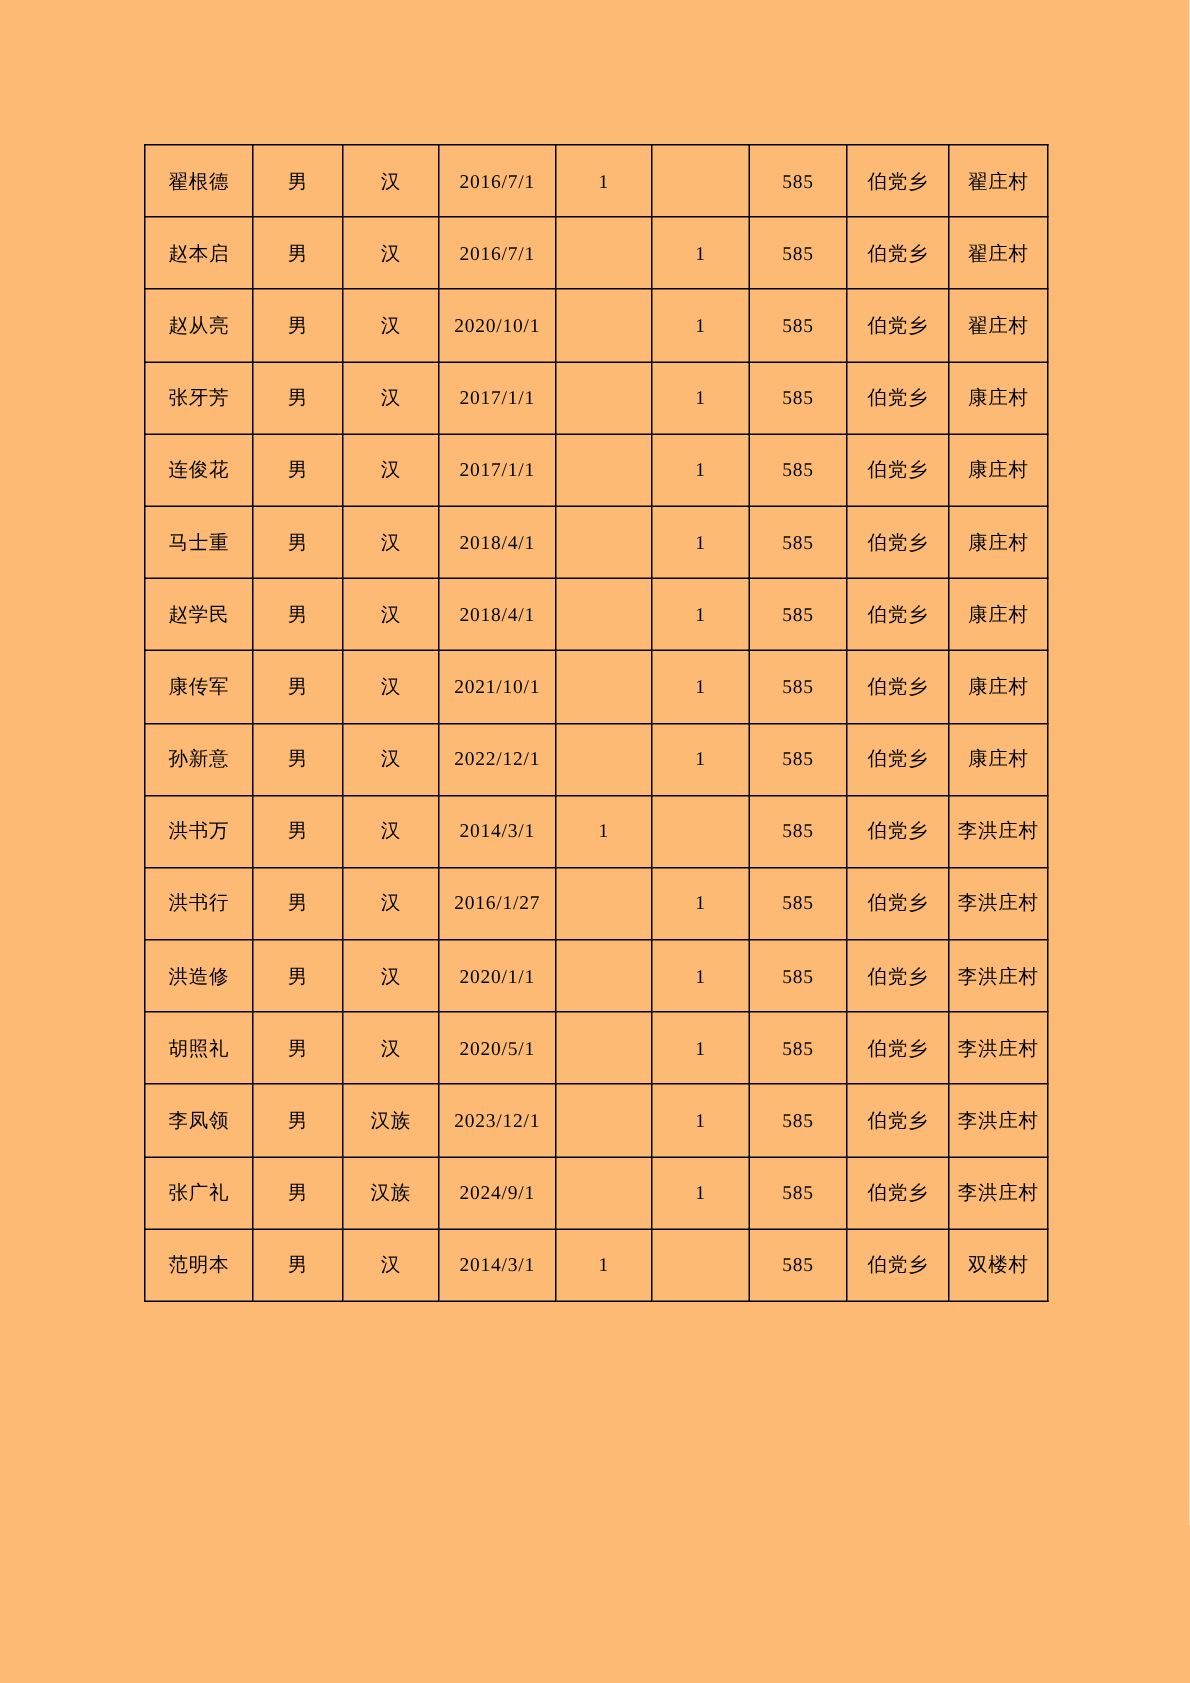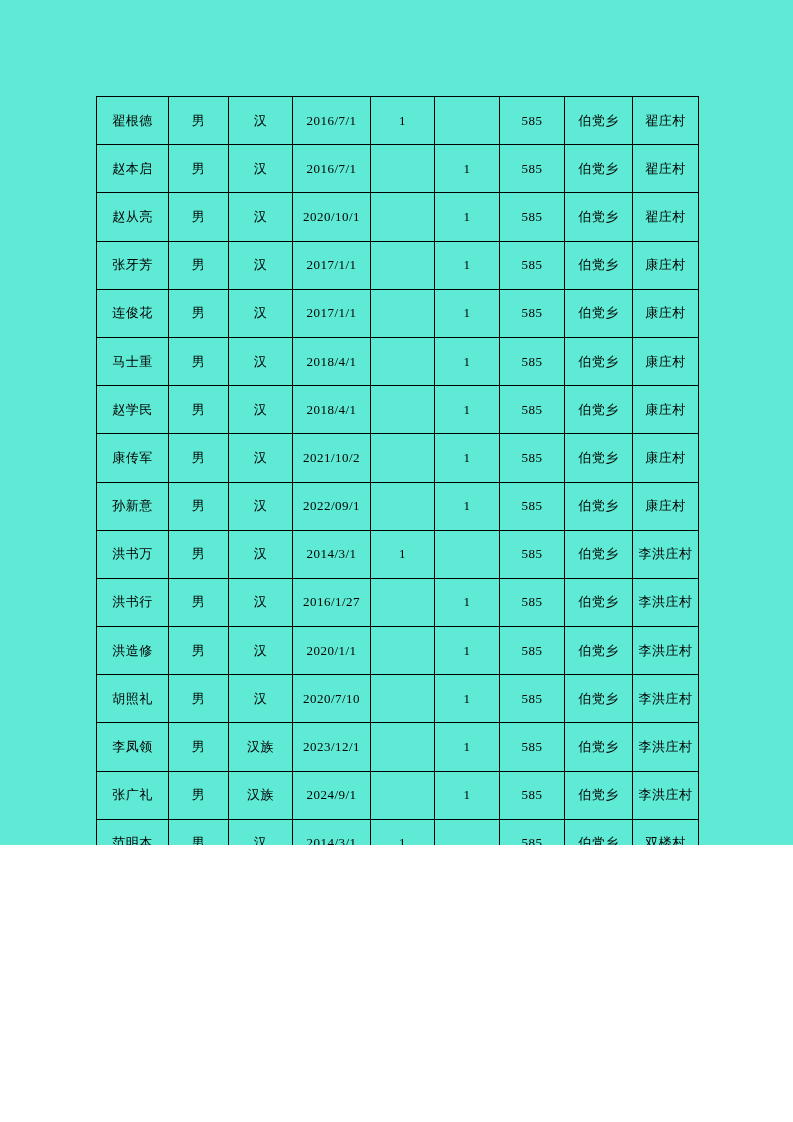--- a/index.html
+++ b/index.html
@@ -3,22 +3,22 @@
 <meta charset="utf-8">
 <style>
   html, body {
     margin: 0;
     padding: 0;
     background: #ffffff;
   }
   .page {
     position: relative;
     width: 793px;
-    height: 845px;
-    background: #5eead4;
+    height: 1122px;
+    background: #fdba74;
     overflow: hidden;
     font-family: "Liberation Serif", "DejaVu Serif", serif;
   }
   table.records {
     position: absolute;
     left: 96px;
     top: 96px;
     width: 602px;
     border-collapse: collapse;
     table-layout: fixed;
@@ -137,32 +137,32 @@
           <td></td>
           <td>1</td>
           <td>585</td>
           <td>伯党乡</td>
           <td>康庄村</td>
         </tr>
         <tr>
           <td>康传军</td>
           <td>男</td>
           <td>汉</td>
-          <td>2021/10/2</td>
+          <td>2021/10/1</td>
           <td></td>
           <td>1</td>
           <td>585</td>
           <td>伯党乡</td>
           <td>康庄村</td>
         </tr>
         <tr>
           <td>孙新意</td>
           <td>男</td>
           <td>汉</td>
-          <td>2022/09/1</td>
+          <td>2022/12/1</td>
           <td></td>
           <td>1</td>
           <td>585</td>
           <td>伯党乡</td>
           <td>康庄村</td>
         </tr>
         <tr>
           <td>洪书万</td>
           <td>男</td>
           <td>汉</td>
@@ -192,21 +192,21 @@
           <td></td>
           <td>1</td>
           <td>585</td>
           <td>伯党乡</td>
           <td>李洪庄村</td>
         </tr>
         <tr>
           <td>胡照礼</td>
           <td>男</td>
           <td>汉</td>
-          <td>2020/7/10</td>
+          <td>2020/5/1</td>
           <td></td>
           <td>1</td>
           <td>585</td>
           <td>伯党乡</td>
           <td>李洪庄村</td>
         </tr>
         <tr>
           <td>李凤领</td>
           <td>男</td>
           <td>汉族</td>

